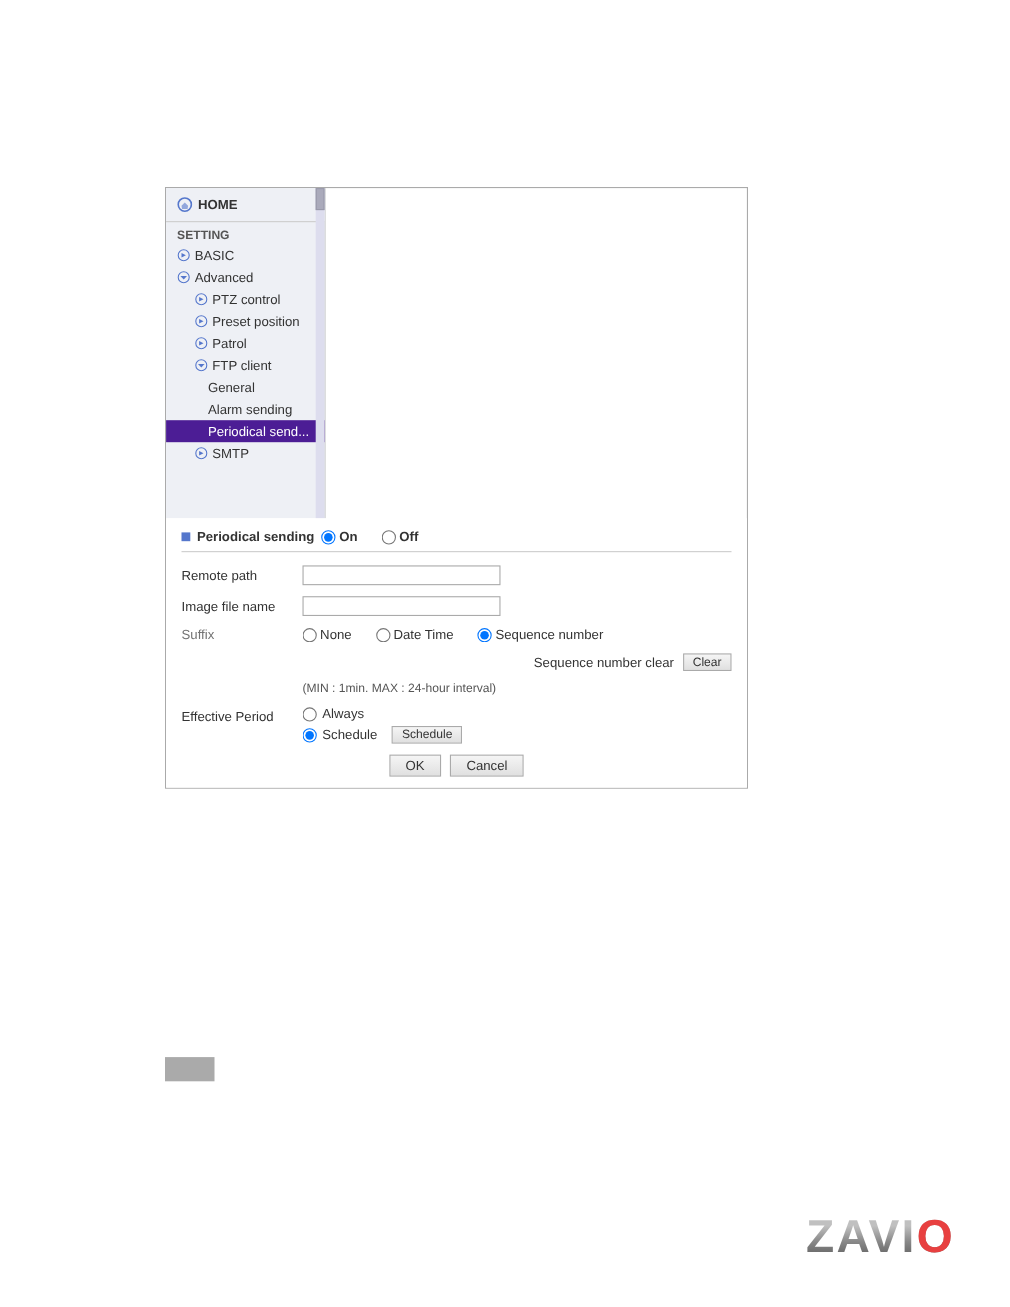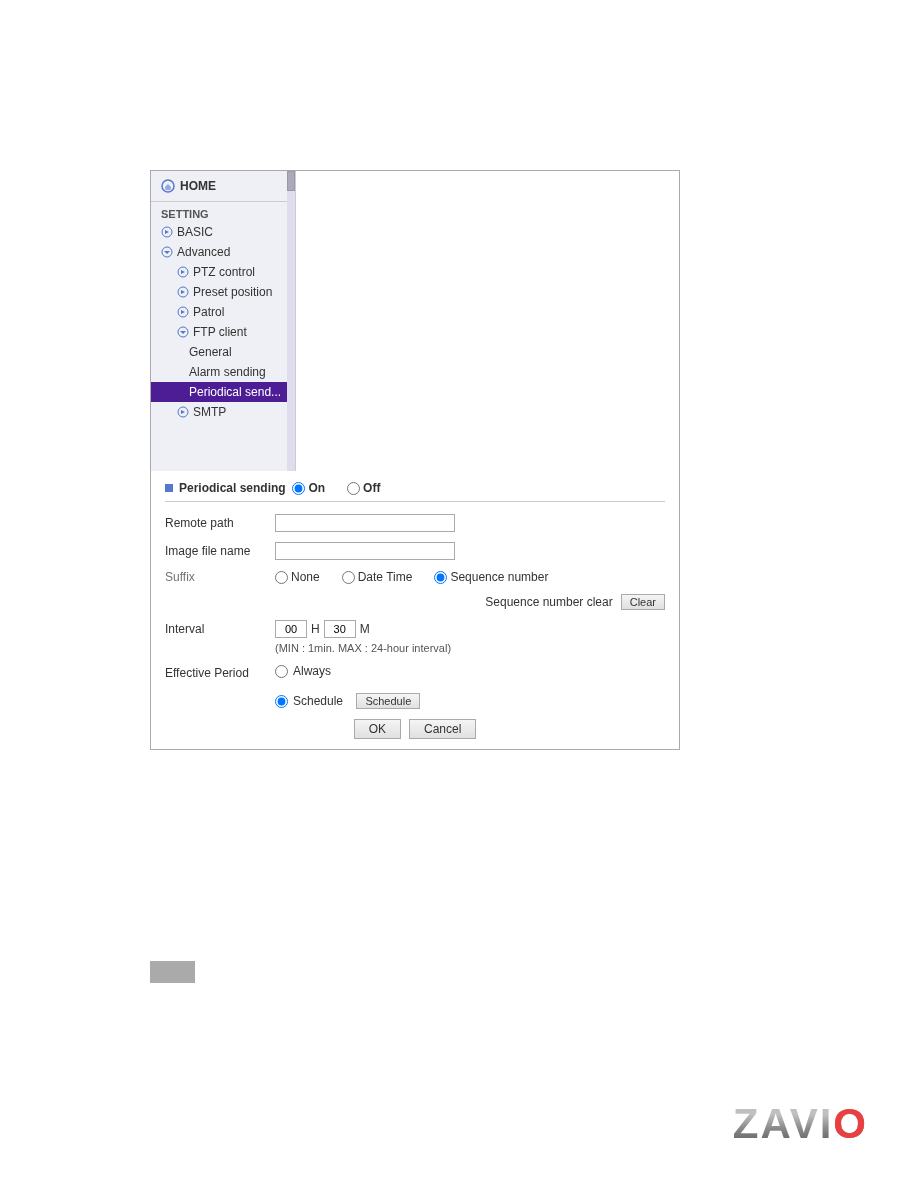--- a/index.html
+++ b/index.html
@@ -248,21 +248,21 @@
     .effective-label {
       width: 110px;
       font-size: 12px;
       color: #333;
       flex-shrink: 0;
       padding-top: 2px;
     }
     .effective-options {
       display: flex;
       flex-direction: column;
-      gap: 15px;
+      gap: 4px;
     }
     .effective-option {
       display: flex;
       align-items: center;
       gap: 5px;
       font-size: 12px;
     }
 
     .action-row {
       display: flex;
@@ -463,27 +463,20 @@
           <span>Sequence number</span>
         </label>
       </span>
     </div>
 
     <div class="seq-clear-row">
       <span class="seq-clear-label">Sequence number clear</span>
       <button class="btn-small">Clear</button>
     </div>
 
-    <div class="interval-row">
-      <span class="form-label">Interval</span>
-      <input type="text" class="interval-input" value="00" style="">
-      <span class="interval-sep">H</span>
-      <input type="text" class="interval-input" value="30" style="">
-      <span class="interval-sep">M</span>
-    </div>
     <div class="interval-sub">
       <span class="interval-hint">(MIN : 1min. MAX : 24-hour interval)</span>
     </div>
 
     <div class="effective-row">
       <span class="effective-label">Effective Period</span>
       <div class="effective-options">
         <div class="effective-option">
           <input type="radio" name="effective" style="">
           <span>Always</span>

